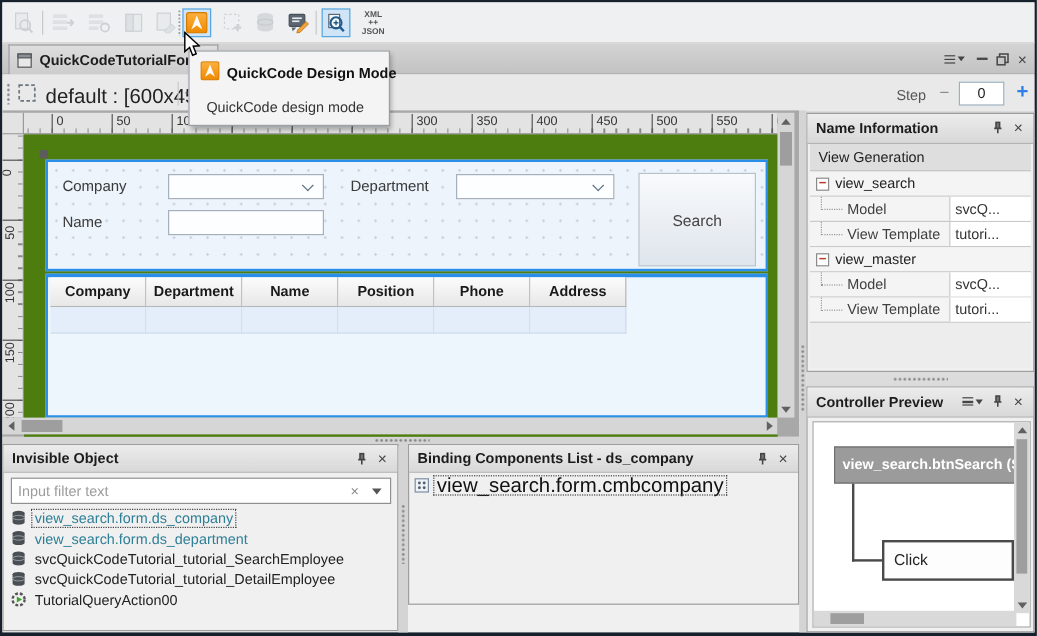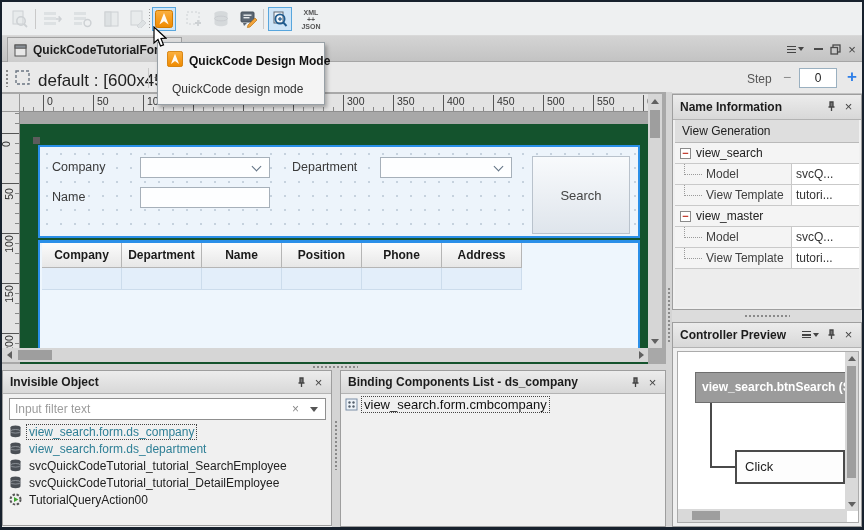--- a/index.html
+++ b/index.html
@@ -30,21 +30,21 @@
 
 .design{left:0;top:90px;width:664px;height:272px;background:#a8a8a8}
 .corner{left:0;top:2px;width:18px;height:18px;background:#e3e3e3;border-right:1px solid #9a9a9a;border-bottom:1px solid #9a9a9a}
 .hruler{left:18px;top:2px;width:628px;height:18px;background:#e3e3e3;border-bottom:1px solid #8f8f8f;overflow:hidden}
 .hruler .minor{position:absolute;left:0;bottom:0;width:100%;height:4px;background-image:repeating-linear-gradient(to right,#888 0,#888 1px,transparent 1px,transparent 10px);background-position-x:3px}
 .hnum{position:absolute;top:1px;height:16px;border-left:1px solid #555;padding-left:3px;font-size:10.5px;color:#333}
 .vruler{left:0;top:20px;width:18px;height:236px;background:#e3e3e3;border-right:1px solid #8f8f8f;overflow:hidden}
 .vruler .minor{position:absolute;top:0;right:0;width:4px;height:100%;background-image:repeating-linear-gradient(to bottom,#888 0,#888 1px,transparent 1px,transparent 10px);background-position-y:1px}
 .vtick{position:absolute;left:0;width:100%;border-top:1px solid #555}
 .vnum{position:absolute;left:1px;font-size:10.5px;color:#333;transform:rotate(-90deg);transform-origin:center}
-.canvas{left:18px;top:32px;width:628px;height:260px;background:#14532d;overflow:hidden}
+.canvas{left:18px;top:20px;width:628px;height:260px;background:#4d7c0f;overflow:hidden}
 .sel-handle{left:13px;top:13px;width:7px;height:7px;background:#5c5c5c}
 
 .formpanel{left:18px;top:21px;width:602px;height:93px;border:2px solid #2a8fe8;background:#edf4fb;background-image:radial-gradient(#c6d2de 1px,transparent 1.2px);background-size:14px 14px}
 .flabel{position:absolute;font-size:12.5px;color:#3a3a3a}
 .fcombo{position:absolute;height:21px;background:#fdfeff;border:1px solid #a6b0ba}
 .chev{position:absolute;right:9px;top:5px;width:7px;height:7px;border-right:1.6px solid #5f7183;border-bottom:1.6px solid #5f7183;transform:rotate(45deg)}
 .ftext{position:absolute;height:21px;background:#fdfeff;border:1px solid #a6b0ba}
 .fsearch{position:absolute;left:492px;top:9px;width:98px;height:78px;background:linear-gradient(#f8fafc,#dfe5ec);border:1px solid #b9c2cc;display:flex;align-items:center;justify-content:center;font-size:13px;color:#444}
 
 .gridpanel{left:18px;top:116px;width:602px;height:120px;border:2px solid #2a8fe8;border-top-width:3px;background:#eef6fd;overflow:hidden}
@@ -87,23 +87,23 @@
 .filter input::placeholder{color:#9c9c9c}
 .filter .fx{position:absolute;right:26px;top:3px;font-size:12px;color:#8a8a8a}
 .filter .fdd{position:absolute;right:7px;top:8px;width:0;height:0;border-left:4px solid transparent;border-right:4px solid transparent;border-top:5px solid #555}
 .ilist{position:absolute;left:2px;top:52px;right:2px;bottom:2px;overflow:hidden}
 .irow{position:relative;height:17px;display:flex;align-items:center}
 .irow .ic{width:13px;height:13px;margin-left:4px;flex:none}
 .irow .lbl{font-size:12px;color:#222;margin-left:5px;white-space:nowrap;padding:0 2px;line-height:14px}
 .irow .lbl.teal{color:#2e7f96}
 .irow .lbl.selected{outline:1px dotted #444}
 
-.bind-panel{left:338px;top:368px;width:326px;height:157px}
+.bind-panel{left:338px;top:368px;width:326px;height:134px}
 .brow{position:absolute;left:4px;top:26px;display:flex;align-items:center}
-.brow .lbl{font-size:13px;color:#111;margin-left:4px;padding:0 2px;outline:1px dotted #444;line-height:15px;white-space:nowrap}
+.brow .lbl{font-size:17px;color:#111;margin-left:4px;padding:0 2px;outline:1px dotted #444;line-height:15px;white-space:nowrap}
 
 .vi-panel{left:670px;top:92px;width:190px;height:216px}
 .vi-sub{position:absolute;left:2px;top:25px;width:184px;height:23px;background:#dedede;border-bottom:1px solid #b9b9b9;font-size:12px;color:#222;display:flex;align-items:center;padding-left:7px}
 .vi-table{position:absolute;left:2px;top:48px;width:184px;bottom:2px;background:#ededed}
 .vrow{position:relative;height:21px;border-bottom:1px solid #c9c9c9;background:#f4f4f4}
 .vrow.group .gbox{position:absolute;left:5px;top:5px;width:11px;height:11px;background:#fff;border:1px solid #8a8a8a;color:#c0392b;font-size:11px;line-height:9px;text-align:center;font-weight:bold}
 .vrow.group .gname{position:absolute;left:21px;top:3px;font-size:12px;color:#222}
 .vrow.child .branch{position:absolute;left:9px;top:0;width:18px;height:11px;border-left:1px dotted #9a9a9a;border-bottom:1px dotted #9a9a9a}
 .vrow.child .clabel{position:absolute;left:31px;top:3px;font-size:12px;color:#404040}
 .vrow.child .cvalue{position:absolute;left:116px;top:0;width:68px;height:20px;background:#fff;border-left:1px solid #c9c9c9;font-size:12px;color:#333;padding:3px 0 0 4px;white-space:nowrap;overflow:hidden}

